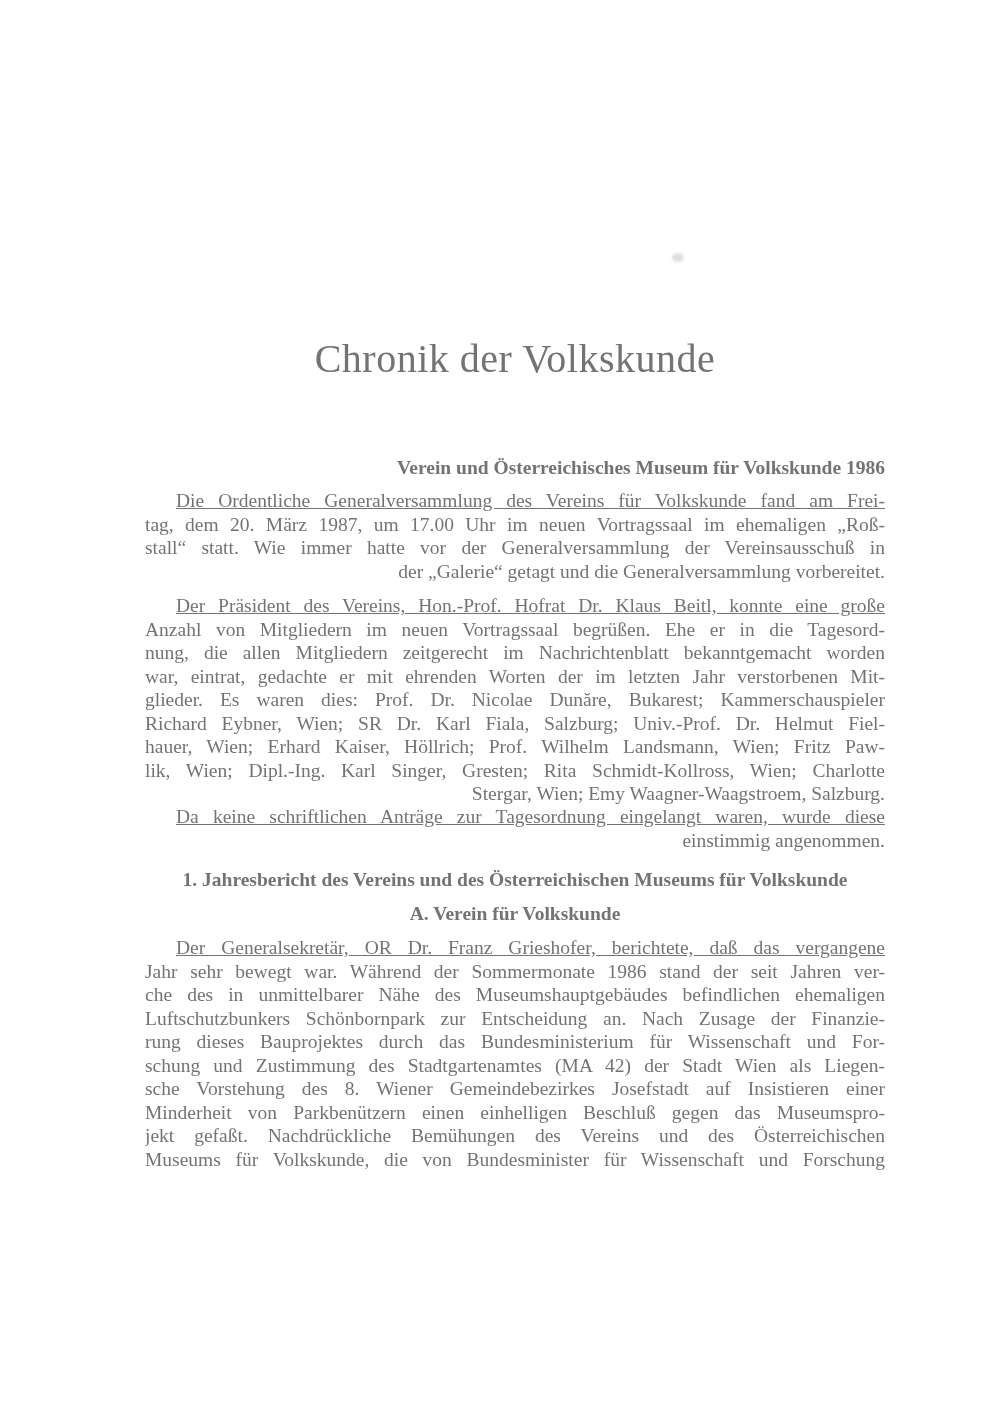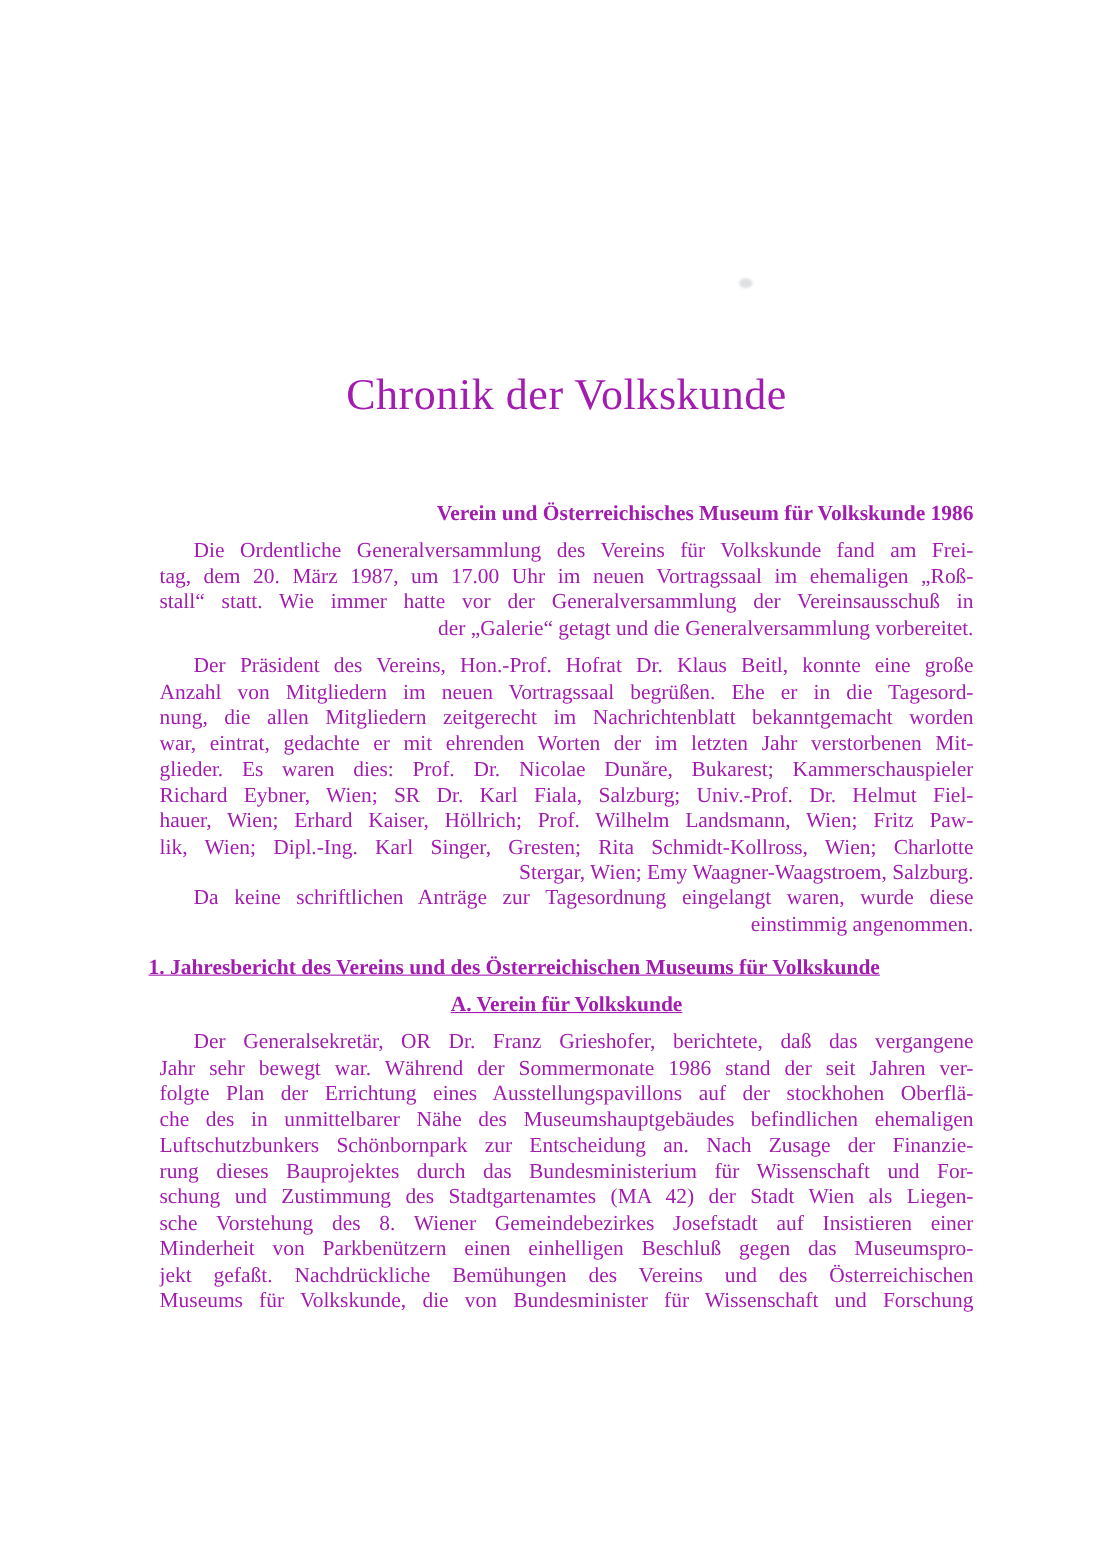--- a/index.html
+++ b/index.html
@@ -7,21 +7,21 @@
     padding: 0;
     background: #ffffff;
   }
   .page {
     position: relative;
     width: 1000px;
     height: 1208px;
     background: #ffffff;
     overflow: hidden;
     font-family: "Liberation Serif", "DejaVu Serif", serif;
-    color: #a21caf;
+    color: #737373;
   }
   .title {
     position: absolute;
     top: 334px;
     left: 145px;
     width: 740px;
     margin: 0;
     font-size: 40px;
     font-weight: 400;
     line-height: 50px;
@@ -39,50 +39,50 @@
     text-align: right;
   }
   .heading-1 {
     position: absolute;
     top: 868px;
     left: 135px;
     width: 760px;
     font-size: 19.5px;
     font-weight: 700;
     line-height: 24px;
-    text-decoration: underline;
+    text-align: center;
   }
   .heading-2 {
     position: absolute;
     top: 902px;
     left: 145px;
     width: 740px;
     font-size: 19.5px;
     font-weight: 700;
     line-height: 24px;
     text-align: center;
-    text-decoration: underline;
   }
   .para {
     position: absolute;
     left: 145px;
     width: 740px;
     font-size: 19.5px;
     line-height: 23.5px;
     overflow: hidden;
   }
   .para .line {
     text-align: right;
   }
   .para .line.just {
     text-align: justify;
     text-align-last: justify;
   }
   .para .line:first-child {
     text-indent: 31px;
+    text-decoration: underline;
   }
   .p1 { top: 489px; }
   .p2 { top: 594px; }
   .p3 { top: 805px; }
   .p4 { top: 936px; }
   .page-number {
     position: absolute;
     top: 1252px;
     left: 145px;
     font-size: 22px;
@@ -141,21 +141,20 @@
       <div class="line">Stergar, Wien; Emy Waagner-Waagstroem, Salzburg.</div>
     </div>
 
   <div class="heading-1">1. Jahresbericht des Vereins und des Österreichischen Museums für Volkskunde</div>
 
   <div class="heading-2">A. Verein für Volkskunde</div>
 
   <div class="para p4">
       <div class="line just">Der Generalsekretär, OR Dr. Franz Grieshofer, berichtete, daß das vergangene</div>
       <div class="line just">Jahr sehr bewegt war. Während der Sommermonate 1986 stand der seit Jahren ver-</div>
-      <div class="line just">folgte Plan der Errichtung eines Ausstellungspavillons auf der stockhohen Oberflä-</div>
       <div class="line just">che des in unmittelbarer Nähe des Museumshauptgebäudes befindlichen ehemaligen</div>
       <div class="line just">Luftschutzbunkers Schönbornpark zur Entscheidung an. Nach Zusage der Finanzie-</div>
       <div class="line just">rung dieses Bauprojektes durch das Bundesministerium für Wissenschaft und For-</div>
       <div class="line just">schung und Zustimmung des Stadtgartenamtes (MA 42) der Stadt Wien als Liegen-</div>
       <div class="line just">sche Vorstehung des 8. Wiener Gemeindebezirkes Josefstadt auf Insistieren einer</div>
       <div class="line just">Minderheit von Parkbenützern einen einhelligen Beschluß gegen das Museumspro-</div>
       <div class="line just">jekt gefaßt. Nachdrückliche Bemühungen des Vereins und des Österreichischen</div>
       <div class="line just">Museums für Volkskunde, die von Bundesminister für Wissenschaft und Forschung</div>
     </div>
 

